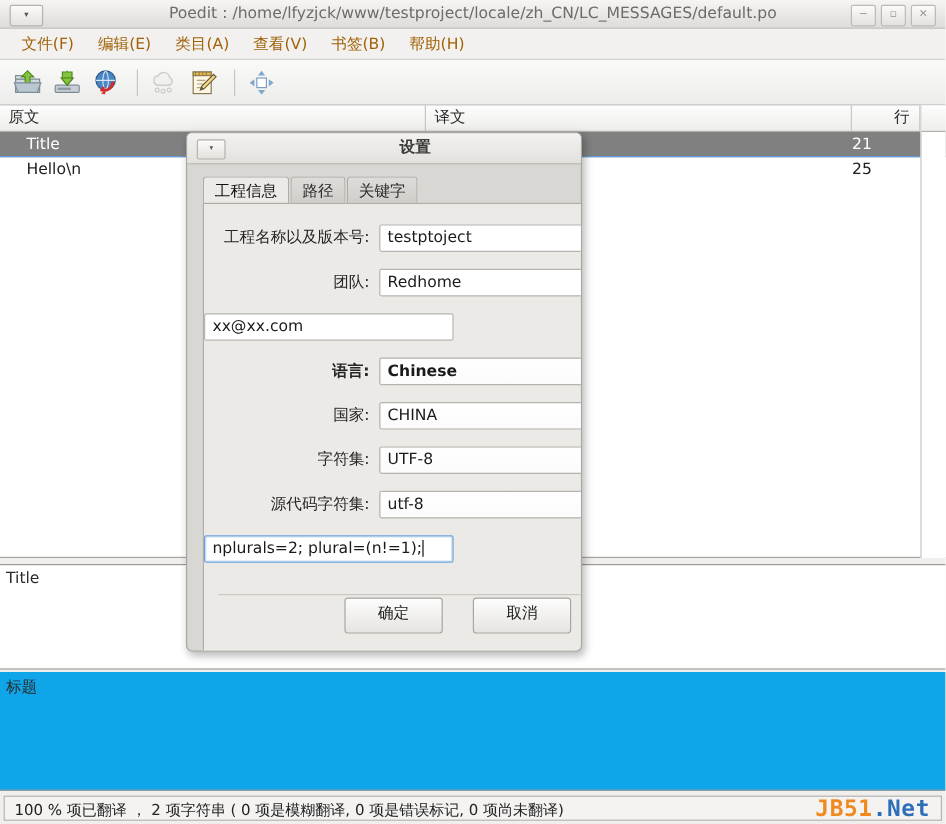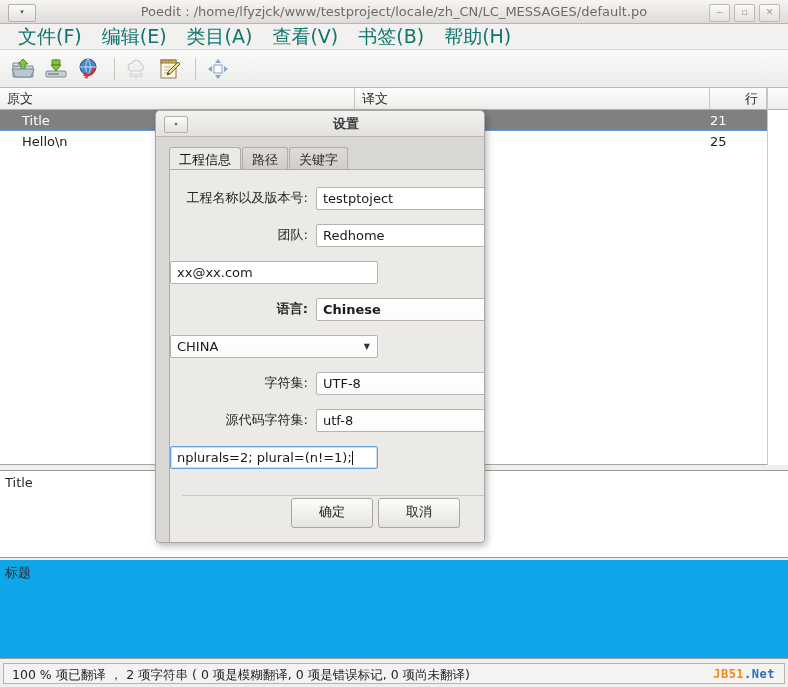--- a/index.html
+++ b/index.html
@@ -82,22 +82,22 @@
     width: 788px; height: 26px;
     background: #f2f1ef;
     border-bottom: 1px solid #d6d3cf;
     box-sizing: border-box;
     display: flex;
     align-items: center;
     padding-left: 8px;
   }
   .menu-item {
     padding: 3px 10px;
-    font-size: 19px;
-    color: #0f766e;
+    font-size: 13px;
+    color: #a16207;
     white-space: nowrap;
   }
 
   
   .toolbar {
     position: absolute;
     left: 0; top: 50px;
     width: 788px; height: 38px;
     background: linear-gradient(to bottom, #fafaf9 0%, #ececea 100%);
     border-bottom: 1px solid #bdbab6;
@@ -240,21 +240,21 @@
     left: 8px; top: 2px;
     font-size: 12.5px;
     color: #232323;
     line-height: 17px;
     white-space: nowrap;
   }
   .watermark {
     position: absolute;
     right: 9px; top: 1px;
     font-family: "DejaVu Sans Mono", "Liberation Mono", monospace;
-    font-size: 12px;
+    font-size: 19px;
     font-weight: bold;
     line-height: 19px;
     letter-spacing: 0.5px;
   }
   .wm-a { color: #f08a1e; }
   .wm-b { color: #2c6fb8; }
 
   
   .dialog {
     position: absolute;
@@ -407,23 +407,23 @@
   .select-arrow {
     position: absolute;
     right: 7px; top: 0;
     font-size: 8px;
     color: #333;
     line-height: 21px;
   }
 
   .dlg-buttons {
     position: absolute;
-    right: 24px; bottom: 14px;
-    display: flex;
-    gap: 5px;
+    right: 8px; bottom: 14px;
+    display: flex;
+    gap: 25px;
     align-items: center;
   }
   .dlg-button {
     width: 80px; height: 28px;
     background: linear-gradient(to bottom, #fdfdfd 0%, #e6e4e1 100%);
     border: 1px solid #a9a6a2;
     border-radius: 3px;
     font-size: 13px;
     color: #202020;
     text-align: center;
@@ -589,20 +589,21 @@
 
       <div class="form-row" style="top:127px;font-weight:bold;">
         <div class="form-label">语言:</div>
         <div class="form-select">
           <span>Chinese</span>
           <span class="select-arrow">▼</span>
         </div>
       </div>
 
       <div class="form-row" style="top:164px;">
+        <div class="form-label">国家:</div>
         <div class="form-select">
           <span>CHINA</span>
           <span class="select-arrow">▼</span>
         </div>
       </div>
 
       <div class="form-row" style="top:201px;">
         <div class="form-label">字符集:</div>
         <div class="form-select">
           <span>UTF-8</span>

